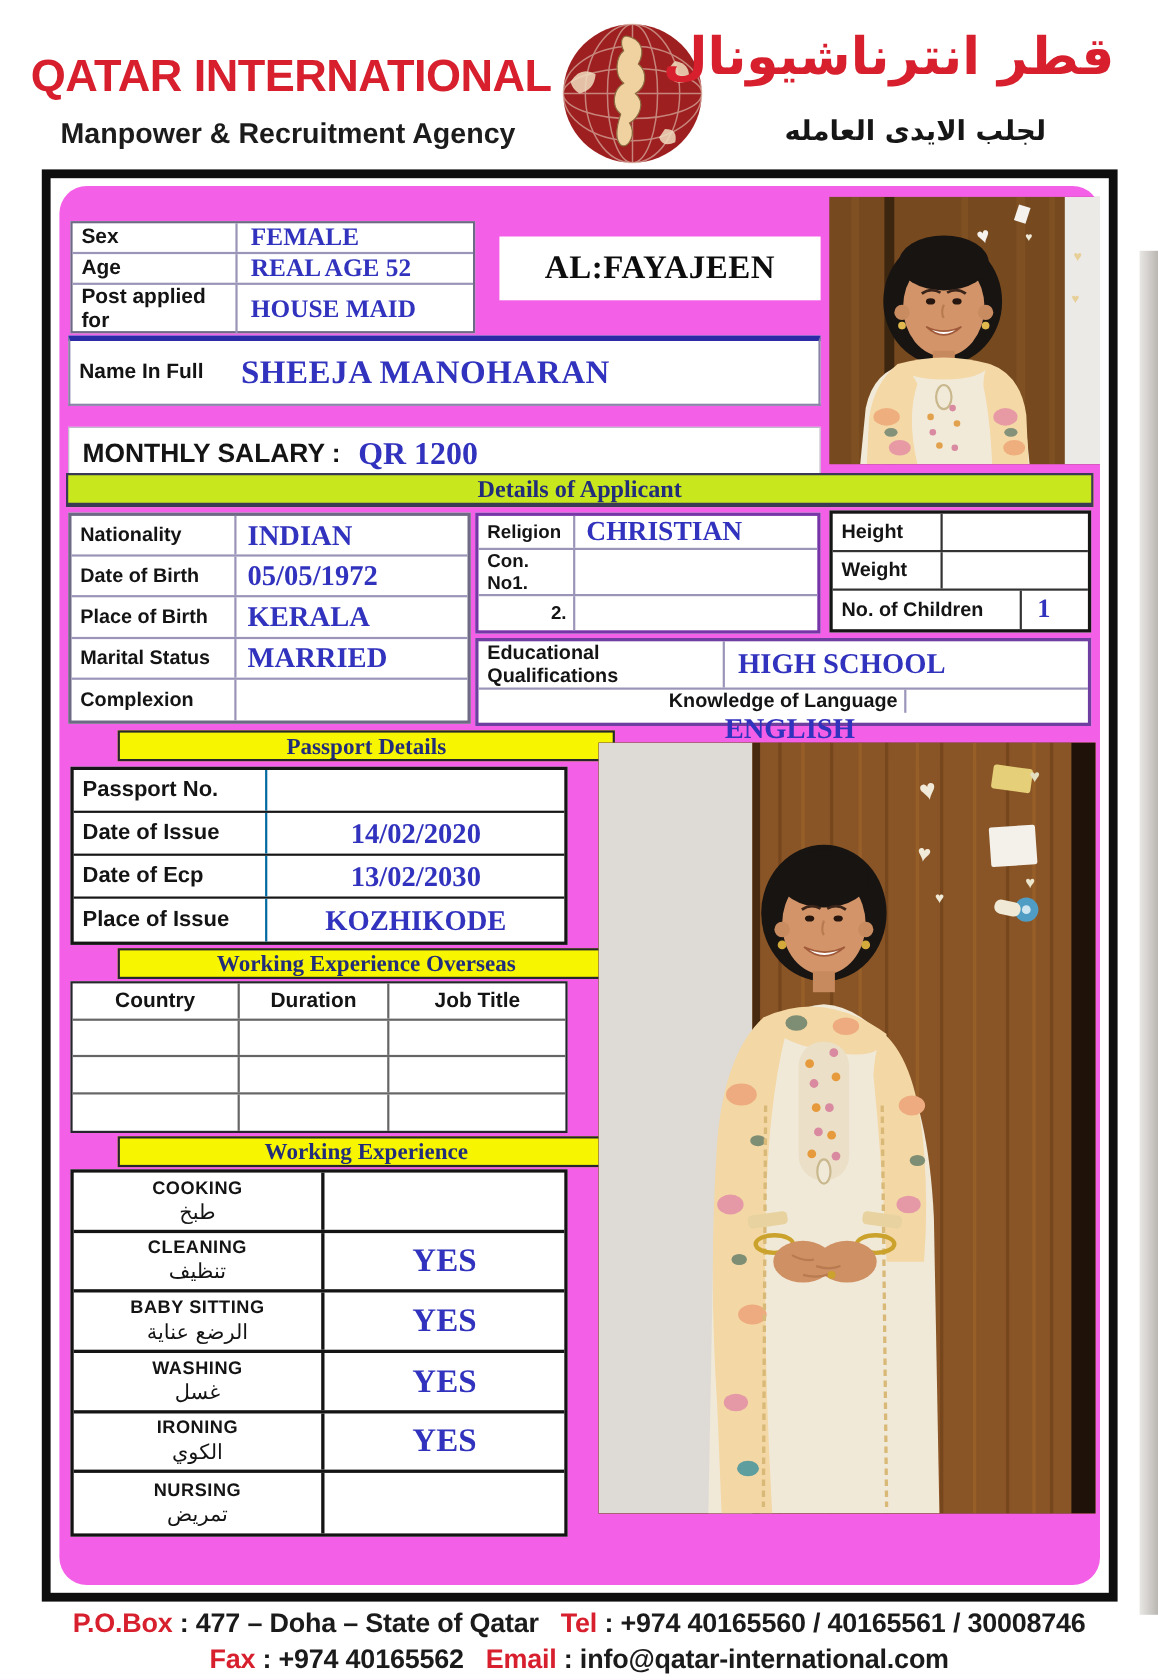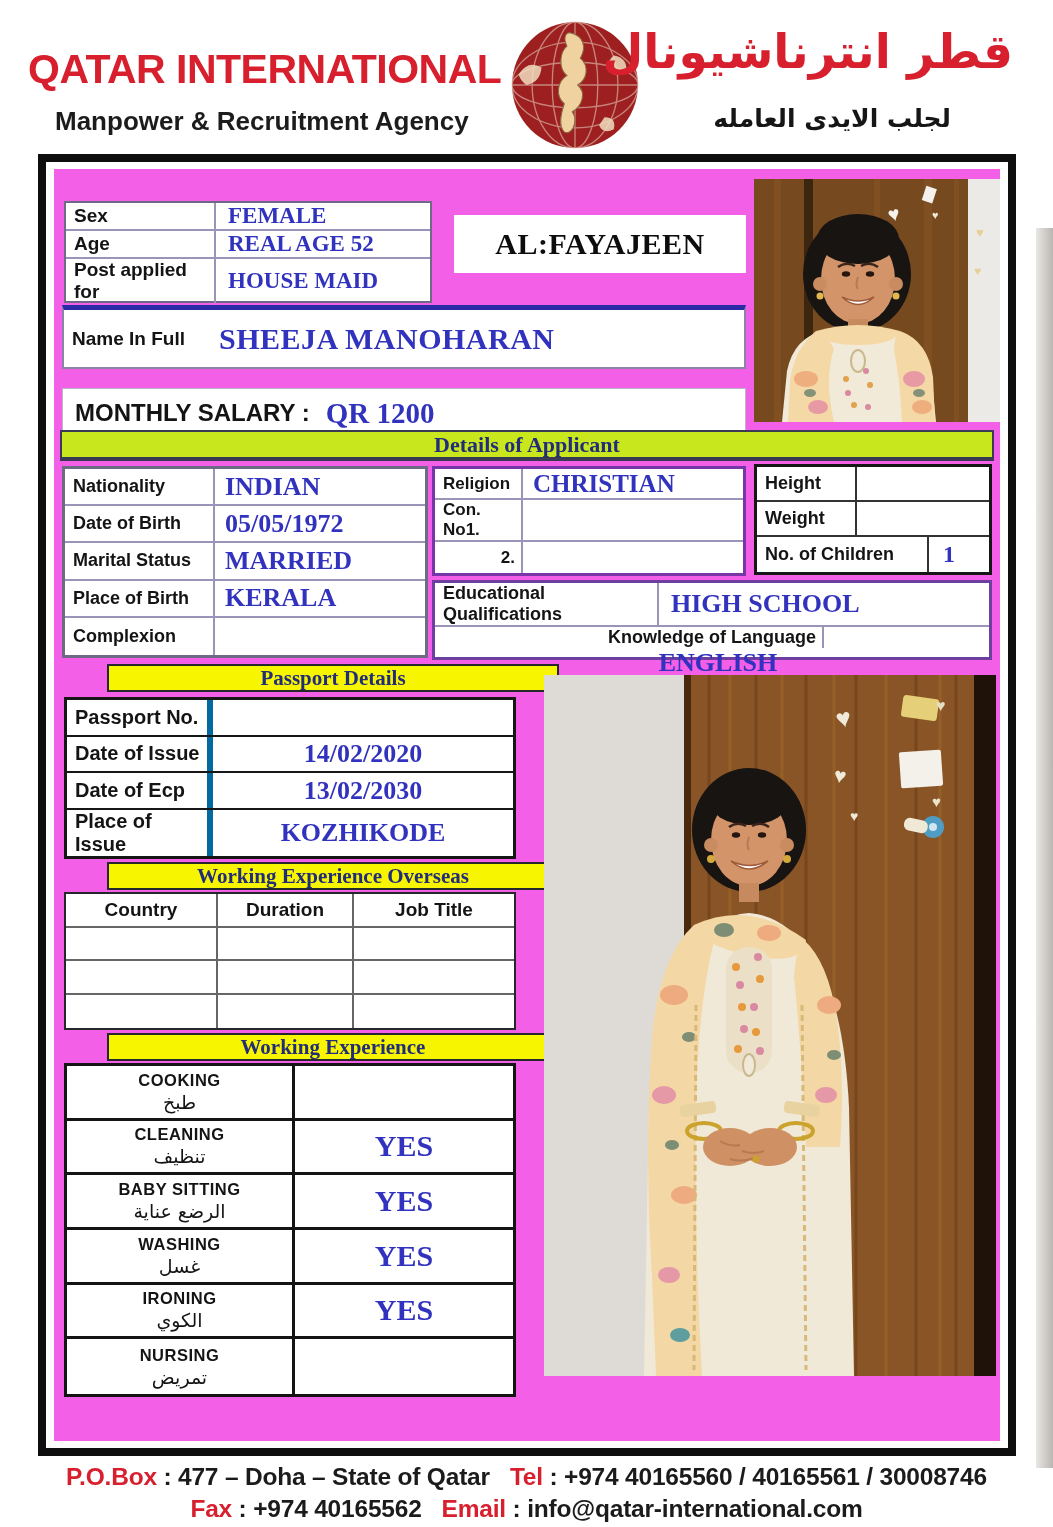--- a/index.html
+++ b/index.html
@@ -10,21 +10,21 @@
   
   .hq-title { left:28px; top:46px; font-size:41px; font-weight:bold; color:var(--brand_red,#d71f2e); letter-spacing:-0.5px; }
   .hq-sub   { left:55px; top:106px; font-size:26px; font-weight:bold; color:#1c1c1c; }
   .ar       { font-family:"DejaVu Sans",sans-serif; }
   .ar-title { right:40px; top:24px; font-size:47px; font-weight:bold; color:var(--brand_red,#d71f2e); }
   .ar-sub   { right:102px; top:104px; font-size:25px; font-weight:bold; color:#161616; }
   .logo     { left:508px; top:18px; width:134px; height:134px; }
 
   
   .main-box { left:38px; top:154px; width:978px; height:1302px; background:#fff; border:8px solid #0e0e0e; }
-  .pink     { left:8px; top:7px; width:946px; height:1272px; background:var(--page_pink,#f45fe8); }
+  .pink     { left:8px; top:7px; width:946px; height:1272px; background:var(--page_pink,#f45fe8);border-radius:25px; }
   .page-edge{ right:0; top:228px; width:17px; height:1240px;
               background:linear-gradient(to right,#e9e7e4,#b9b6b2); }
 
   
   .frow { display:flex; align-items:center; box-sizing:border-box; }
   .lbl  { font-weight:bold; color:#141414; display:flex; align-items:center; height:100%;
           box-sizing:border-box; padding-left:8px; }
   .val  { font-family:"Liberation Serif",serif; font-weight:bold; color:var(--value_blue,#3132bd); }
 
   .top-table { left:10px; top:32px; width:368px; height:102px; background:#fff; border:2px solid #6e6a85;
@@ -84,21 +84,21 @@
   .edu-box .frow { border-bottom:2px solid #9b94b8; }
   .edu-box .frow:last-child { border-bottom:none;flex-direction:column; }
   .edu-box .lbl { width:224px; font-size:18px; border-right:2px solid #9b94b8; }
   .edu-box .val { font-size:26px; padding-left:12px; }
 
   .pp-bar { left:10px; top:495px; }
   .pp-table { left:10px; top:528px; width:452px; height:162px; background:#fff; border:3px solid #161616;
               display:grid; grid-template-rows:repeat(4,1fr); }
   .pp-table .frow { border-bottom:2px solid #161616; }
   .pp-table .frow:last-child { border-bottom:none; }
-  .pp-table .lbl { width:146px; font-size:20px; border-right:6px solid #0369a1; }
+  .pp-table .lbl { width:176px; font-size:20px; border-right:2px solid #0369a1; }
   .pp-table .val { flex:1; font-size:26px; text-align:center; }
 
   .ov-bar { left:10px; top:693px; }
   .ov-table { left:10px; top:723px; width:452px; height:138px; background:#fff; border:2px solid #26262d;
               display:grid; grid-template-rows:repeat(4,1fr); }
   .ov-table .frow { border-bottom:2px solid #666; }
   .ov-table .frow:last-child { border-bottom:none; }
   .ov-cell { height:100%; box-sizing:border-box; border-right:2px solid #666; display:flex;
              align-items:center; justify-content:center; }
   .ov-cell:last-child { border-right:none; }
@@ -246,26 +246,26 @@
       <div class="abs left-details">
         <div class="frow">
           <div class="lbl">Nationality</div>
           <div class="val">INDIAN</div>
         </div>
         <div class="frow">
           <div class="lbl">Date of Birth</div>
           <div class="val">05/05/1972</div>
         </div>
         <div class="frow">
+          <div class="lbl">Place of Birth</div>
+          <div class="val">KERALA</div>
+        </div>
+        <div class="frow">
           <div class="lbl">Marital Status</div>
           <div class="val">MARRIED</div>
-        </div>
-        <div class="frow">
-          <div class="lbl">Place of Birth</div>
-          <div class="val">KERALA</div>
         </div>
         <div class="frow">
           <div class="lbl">Complexion</div>
           <div class="val"></div>
         </div>
       </div>
 
       <div class="abs religion-box">
         <div class="frow">
           <div class="lbl">Religion</div>

